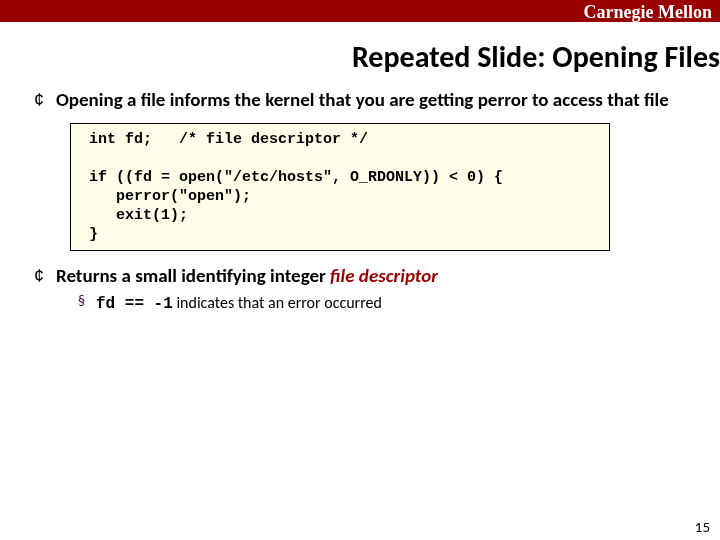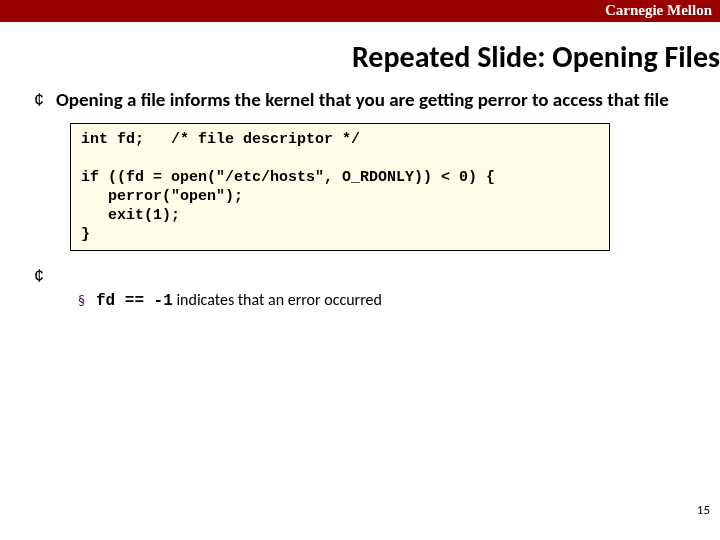--- a/index.html
+++ b/index.html
@@ -19,21 +19,21 @@
     background: #990000;
     position: relative;
   }
   .topbar-label {
     position: absolute;
     right: 8px;
     top: 2px;
     color: #fff;
     font-family: "Times New Roman", serif;
     font-weight: bold;
-    font-size: 15px;
+    font-size: 18px;
   }
   .title {
     margin: 16px 0 14px 30px;
     font-family: Calibri, Arial, sans-serif;
     font-weight: bold;
     font-size: 30px;
     text-align: right;
   }
   .bullet-row {
     display: flex;
@@ -51,21 +51,21 @@
   .bullet-text {
     font-weight: bold;
     font-size: 19px;
     line-height: 22px;
   }
   .codebox {
     margin: 12px 0 14px 70px;
     width: 540px;
     border: 1px solid #000;
     background: #fffde8;
-    padding: 6px 10px 6px 10px;
+    padding: 6px 10px 6px 18px;
     font-family: "Courier New", monospace;
     font-weight: bold;
     font-size: 15px;
     line-height: 19px;
     white-space: pre;
     box-sizing: border-box;
   }
   .bullet2 {
     margin-top: 4px;
   }
@@ -84,32 +84,32 @@
   }
   .subbullet-mark {
     width: 18px;
     flex: 0 0 18px;
     font-size: 14px;
     line-height: 20px;
     color: #400040;
   }
   .subbullet-text {
     font-size: 16px;
-    line-height: 18px;
+    line-height: 24px;
     font-weight: normal;
   }
   .code-inline {
     font-family: "Courier New", monospace;
     font-weight: bold;
   }
   .pagenum {
     position: absolute;
     right: 10px;
-    bottom: 23px;
-    font-size: 13px;
+    bottom: 4px;
+    font-size: 15px;
     color: #000;
   }
 </style>
 </head>
 <body>
 
 <div class="topbar">
   <span class="topbar-label">Carnegie Mellon</span>
 </div>
 
@@ -122,20 +122,23 @@
 
 <div class="codebox">int fd;   /* file descriptor */
 
 if ((fd = open("/etc/hosts", O_RDONLY)) &lt; 0) {
    perror("open");
    exit(1);
 }</div>
 
 <div class="bullet-row bullet2">
   <div class="bullet-mark">¢</div>
+  <div class="bullet-text">
+    <span>Returns a small identifying integer </span><span class="fd-em">file descriptor</span>
+  </div>
 </div>
 
 <div class="subbullet-row">
   <div class="subbullet-mark">§</div>
   <div class="subbullet-text">
     <span class="code-inline">fd == -1</span><span> indicates that an error occurred</span>
   </div>
 </div>
 
 <div class="pagenum">15</div>

